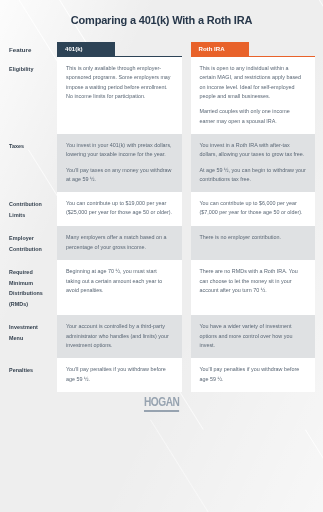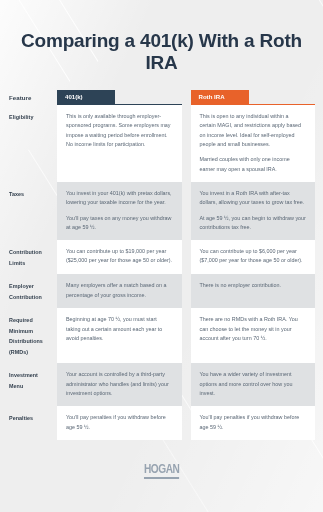--- a/index.html
+++ b/index.html
@@ -30,27 +30,26 @@
   .d1 { left:6px;  top:-20px; height:120px; transform:rotate(-32deg); }
   .d2 { left:34px; top:-40px; height:120px; transform:rotate(-32deg); }
   .d3 { left:300px; top:-30px; height:150px; transform:rotate(-32deg); opacity:.8;}
   .d4 { left:28px; top:150px; height:330px; transform:rotate(-32deg); opacity:.75;}
   .d5 { left:305px; top:430px; height:140px; transform:rotate(-32deg); opacity:.9;}
   .d6 { left:150px; top:420px; height:130px; transform:rotate(-32deg); opacity:.55;}
 
   .title {
     position:relative;
     text-align:center;
-    font-size:19px;
+    font-size:11px;
     font-weight:bold;
     letter-spacing:-0.2px;
     color:#27374a;
     padding:14px 10px 0 10px;
     z-index:2;
-    margin-top:16px;
   }
 
   .table {
     position:relative;
     z-index:2;
     margin-top:11px;
     padding:0 8px 0 0;
   }
 
   .row { display:flex; align-items:stretch; }
@@ -98,21 +97,20 @@
   .bar401 { background:#2d4356; }
   .barroth { background:#e8622a; }
 
   .white { background:#ffffff; }
   .grey  { background:#dfe1e3; }
 
   .footer {
     position:relative;
     z-index:2;
     text-align:center;
-    padding-top:19px;
   }
   .logo {
     display:inline-block;
     font-family:"Liberation Sans", sans-serif;
     font-size:13px;
     font-weight:bold;
     letter-spacing:-0.6px;
     color:#97a3b0;
     transform:scaleX(0.78);
     border-bottom:2px solid #97a3b0;

